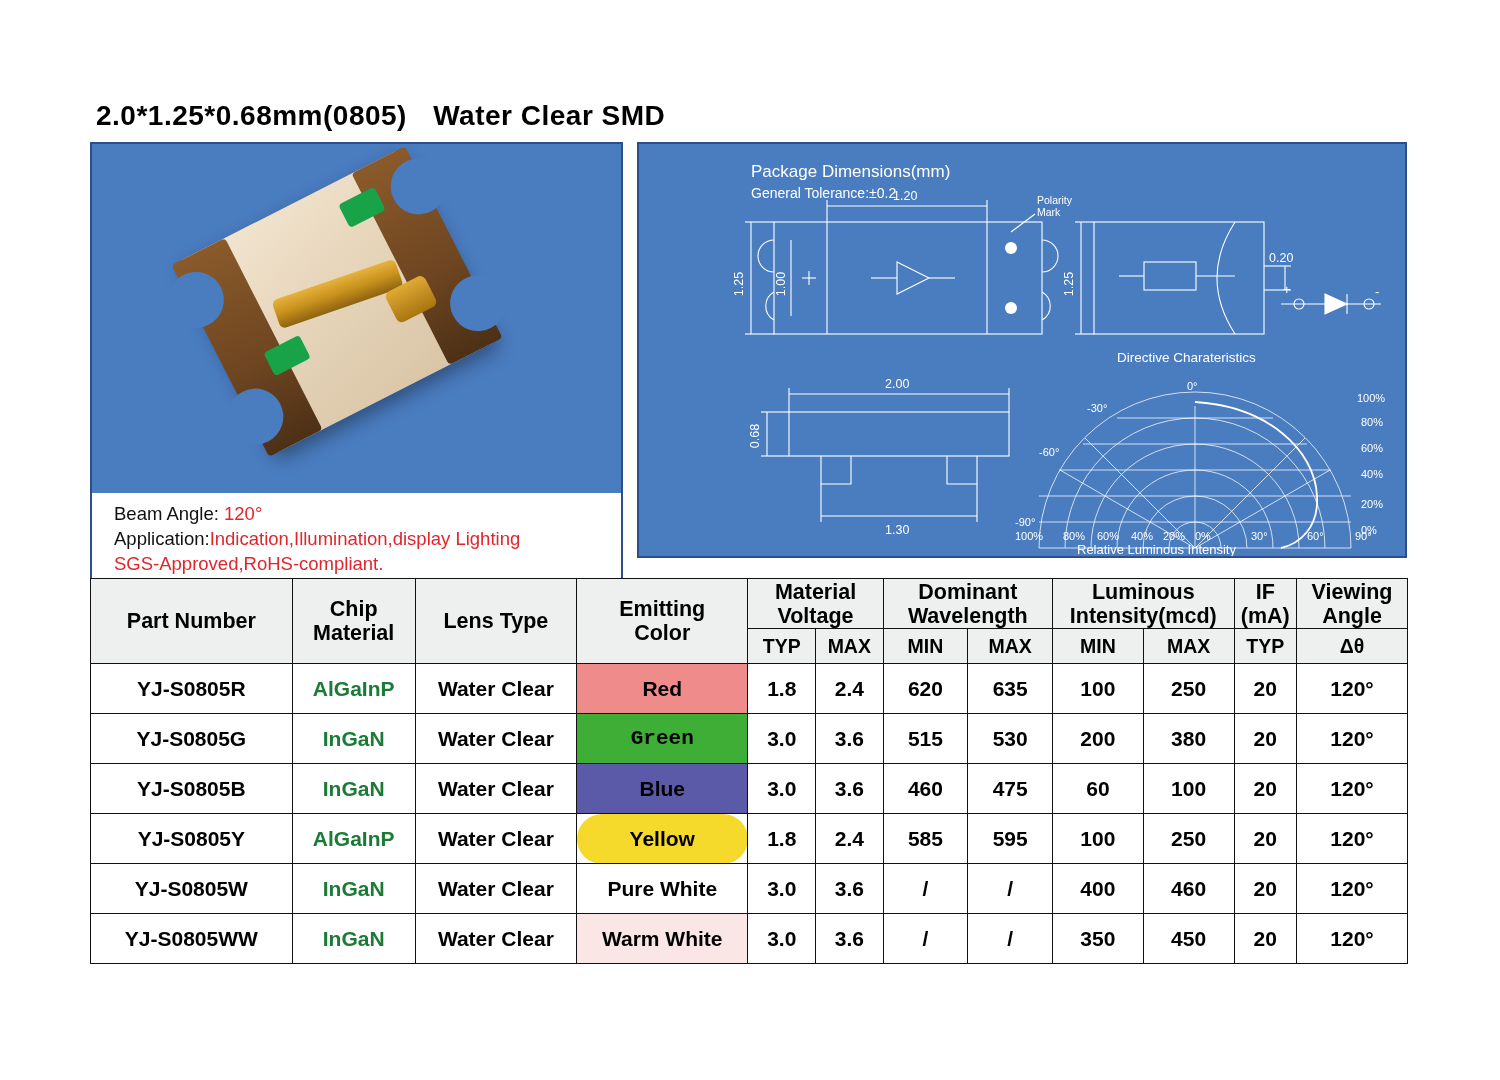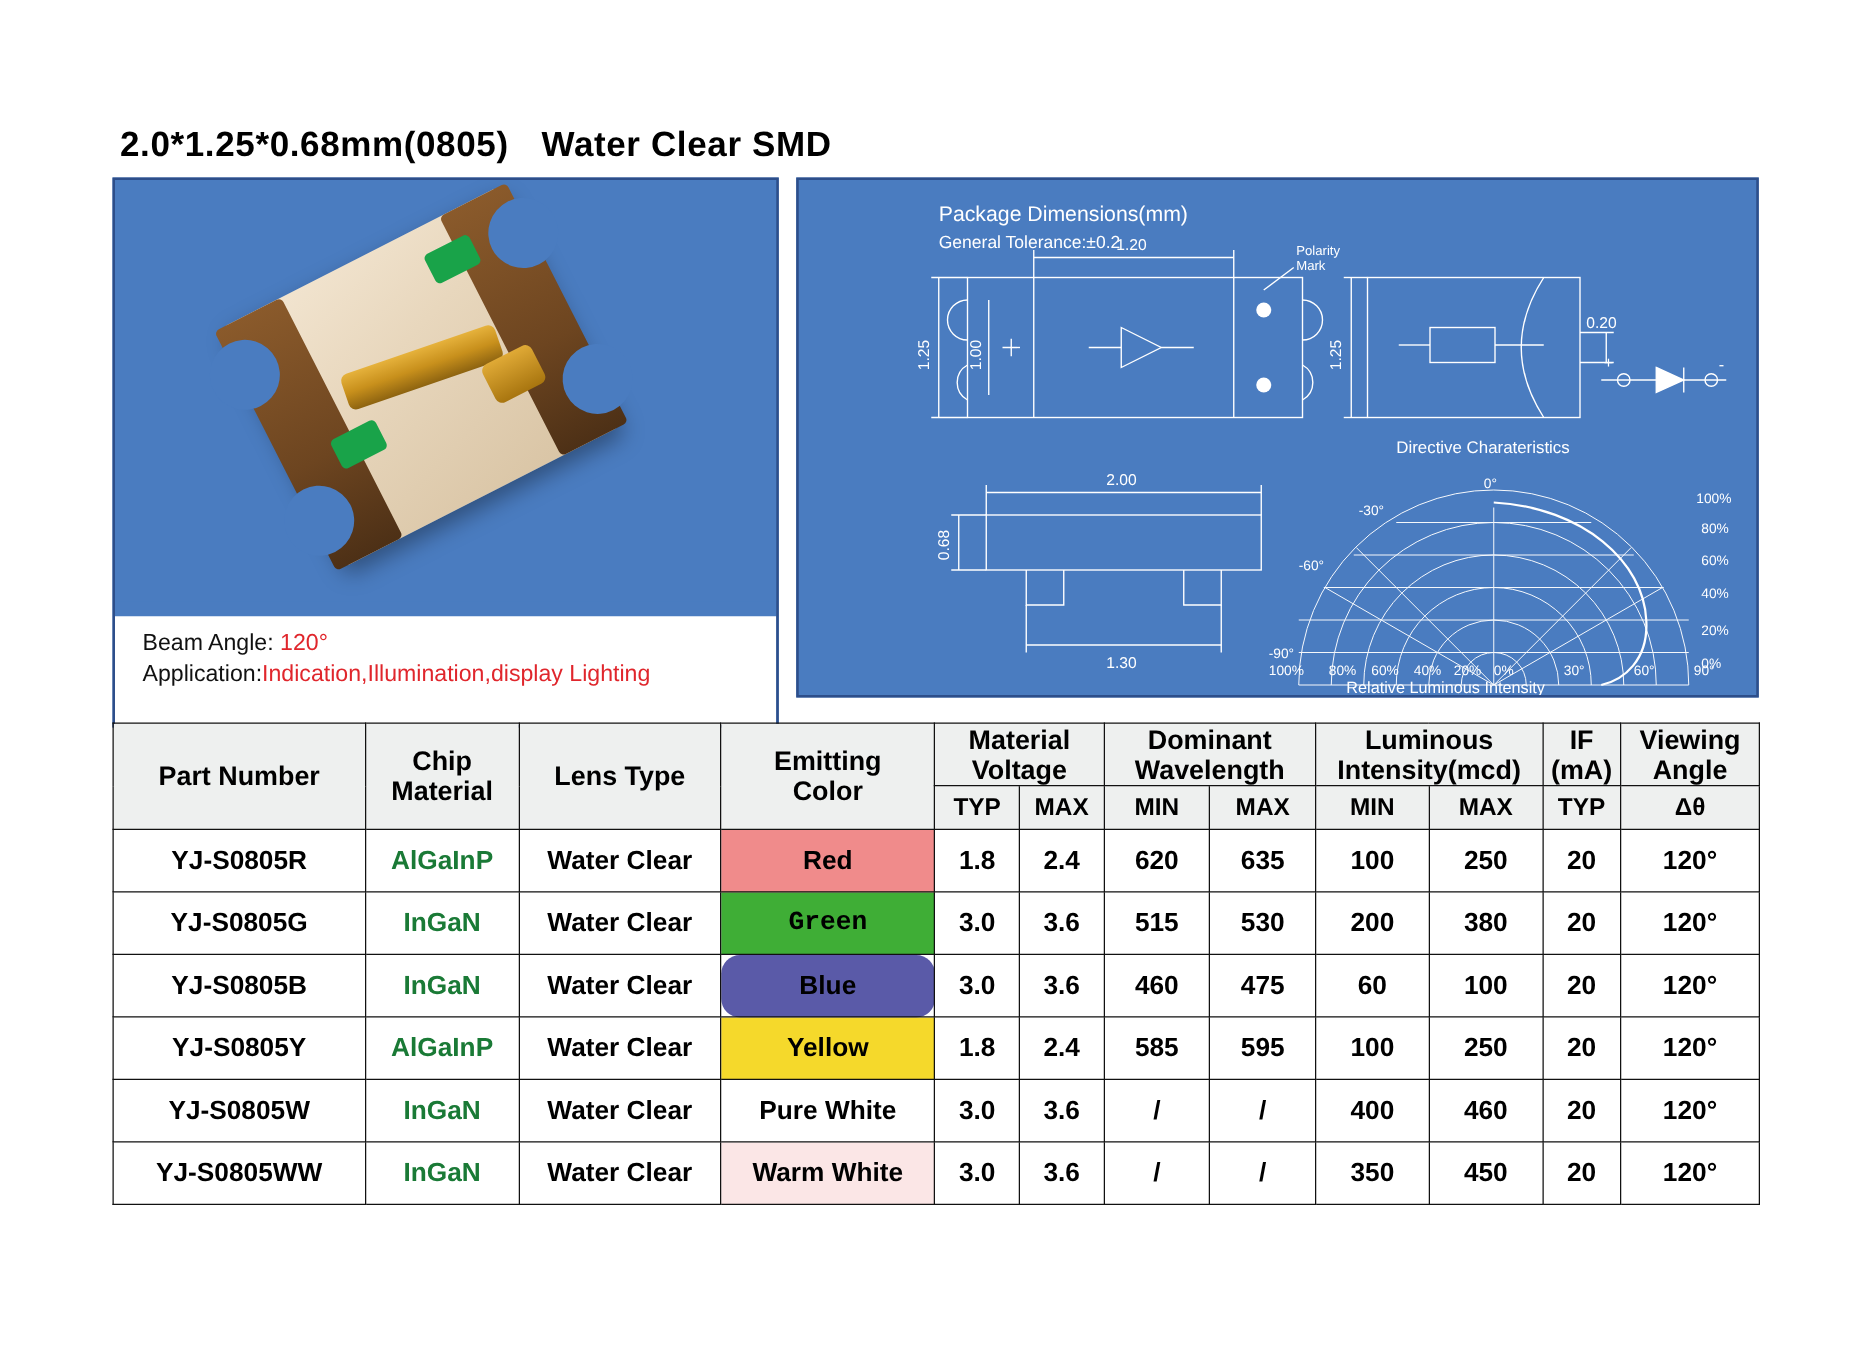--- a/index.html
+++ b/index.html
@@ -181,22 +181,22 @@
   .col-lens    { width: 160px; }
   .col-emit    { width: 170px; }
   .col-v       { width: 67px; }
   .col-wl      { width: 84px; }
   .col-li      { width: 90px; }
   .col-if      { width: 62px; }
   .col-ang     { width: 110px; }
   .chip-green { color: #1a7a36; }
   .cell-red    { background: #f08b8b !important; }
   .cell-green  { background: #3fae36 !important; font-family: Liberation Mono, monospace; }
-  .cell-blue   { background: #5a5aa8 !important; border-radius: 15px; }
-  .cell-yellow { background: #f5d92b !important; }
+  .cell-blue   { background: #5a5aa8 !important; }
+  .cell-yellow { background: #f5d92b !important; border-radius: 25px; }
   .cell-white  { background: #ffffff !important; }
   .cell-warm   { background: #fbe6e6 !important; }
 </style>
 </head>
 <body>
 
 <div class="page">
 
   <div class="title">
     <span>2.0*1.25*0.68mm(0805)</span>
@@ -219,20 +219,21 @@
       </div>
     </div>
     <div class="photo-caption">
       <div>
         <span>Beam Angle:</span>
         <span class="red">120°</span>
       </div>
       <div>
         <span>Application:</span><span class="red">Indication,Illumination,display Lighting</span>
       </div>
+      <div class="red">SGS-Approved,RoHS-compliant.</div>
     </div>
   </div>
 
   <div class="draw-panel">
     <svg width="766" height="424" viewBox="0 0 766 424">
       <rect x="0" y="0" width="766" height="424" fill="#4a7cc0"></rect>
 
       <text class="dtext" x="112" y="33" font-size="17">Package Dimensions(mm)</text>
       <text class="dtext" x="112" y="54" font-size="14">General Tolerance:±0.2</text>
 

